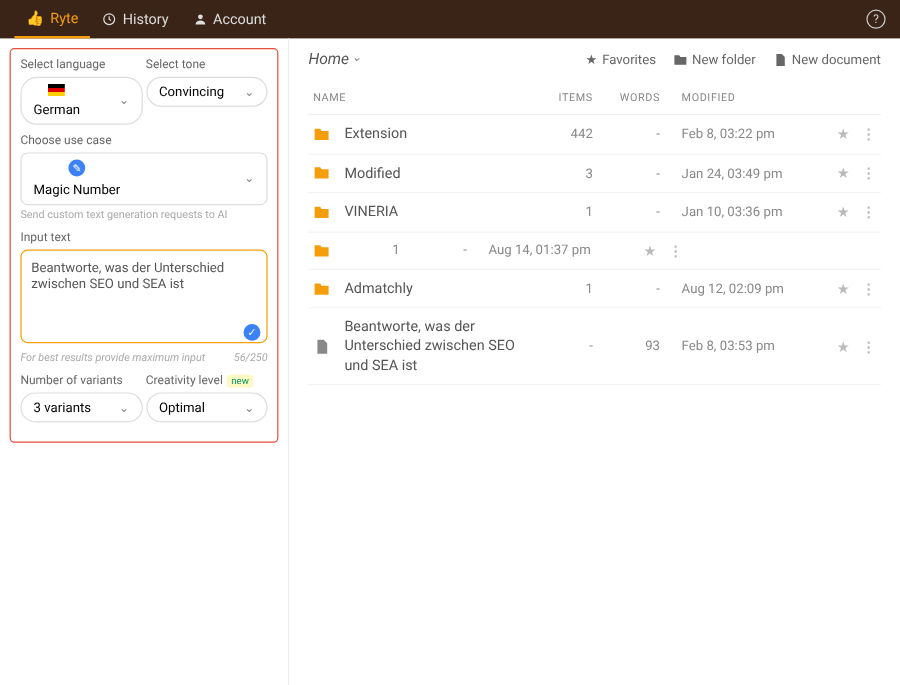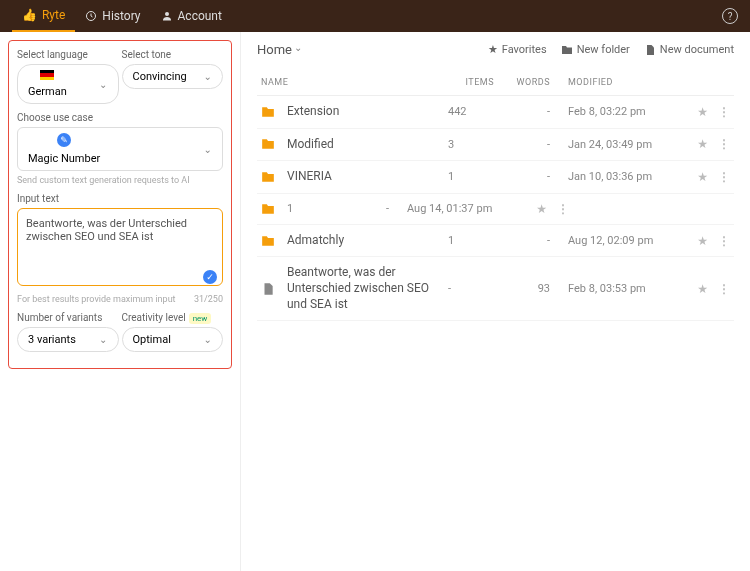--- a/index.html
+++ b/index.html
@@ -17,40 +17,40 @@
 .label { font-size: 10px; color: #666; margin-bottom: 4px; }
 .select { border: 1px solid #ddd; border-radius: 14px; padding: 5px 10px; font-size: 11px; display: flex; align-items: center; justify-content: space-between; background: #fff; cursor: pointer; }
 .select .left { display: flex; align-items: center; gap: 5px; flex-direction: column; }
 .flag { width: 14px; height: 10px; background: linear-gradient(to bottom, #000 33%, #dd0000 33%, #dd0000 66%, #ffce00 66%); }
 .magic-icon { width: 14px; height: 14px; border-radius: 50%; background: #3b82f6; display: flex; align-items: center; justify-content: center; color: #fff; font-size: 9px; }
 .chevron { font-size: 10px; color: #888; }
 .hint { font-size: 9px; color: #aaa; margin-bottom: 8px; }
 .textarea-wrap { position: relative; }
 .textarea { width: 100%; border: 1px solid #f59e0b; border-radius: 6px; padding: 8px; font-size: 11px; color: #555; height: 78px; resize: none; }
 .check-badge { position: absolute; bottom: 6px; right: 6px; width: 14px; height: 14px; border-radius: 50%; background: #3b82f6; color: #fff; font-size: 9px; display: flex; align-items: center; justify-content: center; }
-.counter-row { display: flex; justify-content: space-between; font-size: 9px; color: #aaa; margin-top: 4px; margin-bottom: 8px; }
+.counter-row { display: flex; justify-content: space-between; font-size: 9px; color: #aaa; margin-top: 4px; margin-bottom: 8px; font-style: italic; }
 .new-badge { background: #fef9c3; color: #059669; font-size: 8px; padding: 1px 4px; border-radius: 3px; margin-left: 3px; }
 .cta-btn { width: 100%; background: #f59e0b; color: #fff; border: none; border-radius: 14px; padding: 8px; font-size: 11px; cursor: pointer; display: flex; align-items: center; justify-content: center; gap: 5px; margin-top: 4px; }
 .content { flex: 1; padding: 10px 16px; border-left: 1px solid #eee; }
 .content-header { display: flex; align-items: center; justify-content: space-between; margin-bottom: 12px; }
-.breadcrumb { display: flex; align-items: flex-start; gap: 2px; font-size: 13px; color: #555; cursor: pointer; }
+.breadcrumb { display: flex; align-items: flex-start; gap: 2px; font-size: 13px; color: #555; cursor: pointer; font-style: italic; }
 .actions { display: flex; gap: 14px; font-size: 11px; color: #666; }
 .action-item { display: flex; align-items: center; gap: 4px; cursor: pointer; }
 .table-header { display: flex; font-size: 9px; color: #888; text-transform: uppercase; padding: 8px 4px; border-bottom: 1px solid #eee; letter-spacing: 0.5px; }
 .col-name { flex: 1; }
 .col-items { width: 46px; text-align: right; }
 .col-words { width: 56px; text-align: right; }
 .col-modified { width: 130px; padding-left: 18px; }
 .col-actions { width: 50px; }
 .row-item { display: flex; align-items: center; padding: 8px 4px; border-bottom: 1px solid #f3f3f3; font-size: 12px; color: #555; }
 .row-item .icon { width: 18px; margin-right: 8px; }
 .folder-icon { color: #f59e0b; font-size: 13px; }
 .doc-icon { color: #888; font-size: 13px; }
 .row-name { flex: 1; color: #555; line-height: 1.3; }
-.row-items { width: 46px; color: #888; font-size: 11px; }
+.row-items { width: 46px; text-align: right; color: #888; font-size: 11px; }
 .row-words { width: 56px; text-align: right; color: #888; font-size: 11px; }
 .row-modified { width: 130px; padding-left: 18px; color: #888; font-size: 11px; }
 .row-actions { width: 50px; display: flex; justify-content: flex-end; gap: 10px; color: #bbb; font-size: 12px; }
 .star { cursor: pointer; }
 .dots { cursor: pointer; font-weight: bold; }
 svg { display: block; }
 </style>
 </head>
 <body>
 
@@ -112,21 +112,21 @@
         <span class="chevron">⌄</span>
       </div>
       <div class="hint" style="margin-top:4px">Send custom text generation requests to AI</div>
       <div class="label">Input text</div>
       <div class="textarea-wrap">
         <textarea class="textarea" style="">Beantworte, was der Unterschied zwischen SEO und SEA ist</textarea>
         <div class="check-badge">✓</div>
       </div>
       <div class="counter-row">
         <span>For best results provide maximum input</span>
-        <span>31/250</span>
+        <span>56/250</span>
       </div>
       <div class="row">
         <div class="field">
           <div class="label">Number of variants</div>
           <div class="select">
             <span>3 variants</span>
             <span class="chevron">⌄</span>
           </div>
         </div>
         <div class="field">

